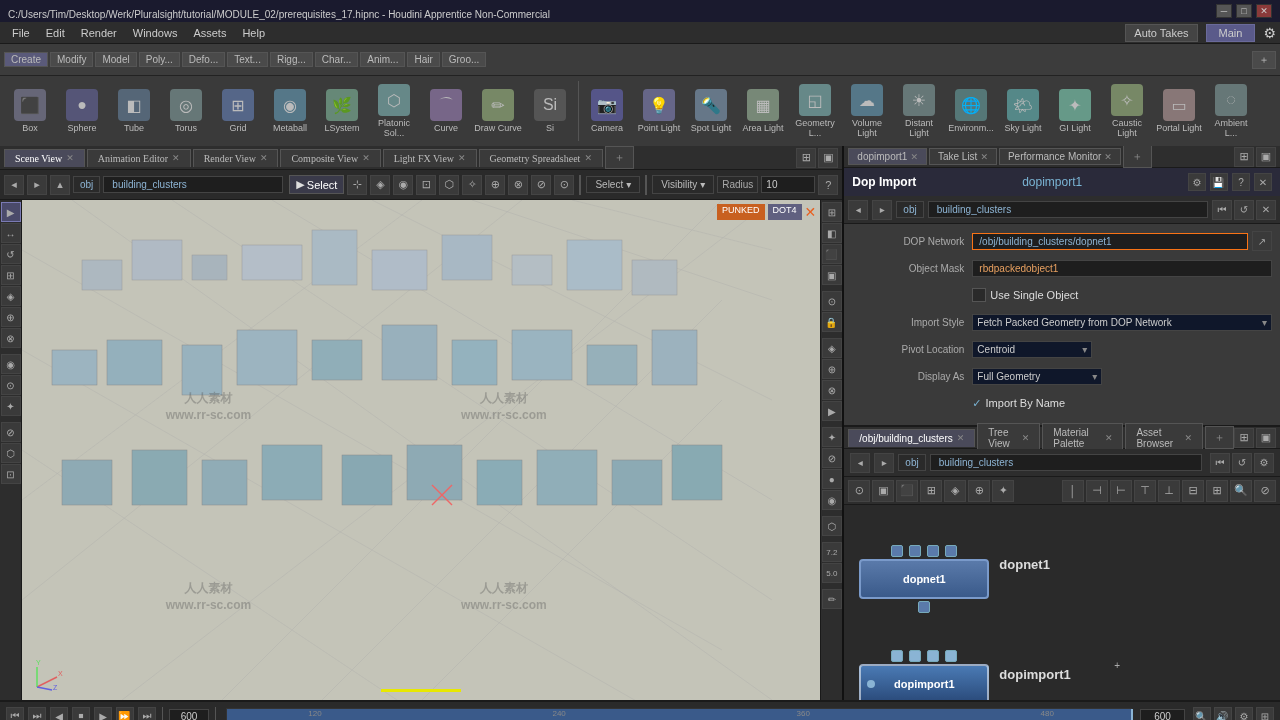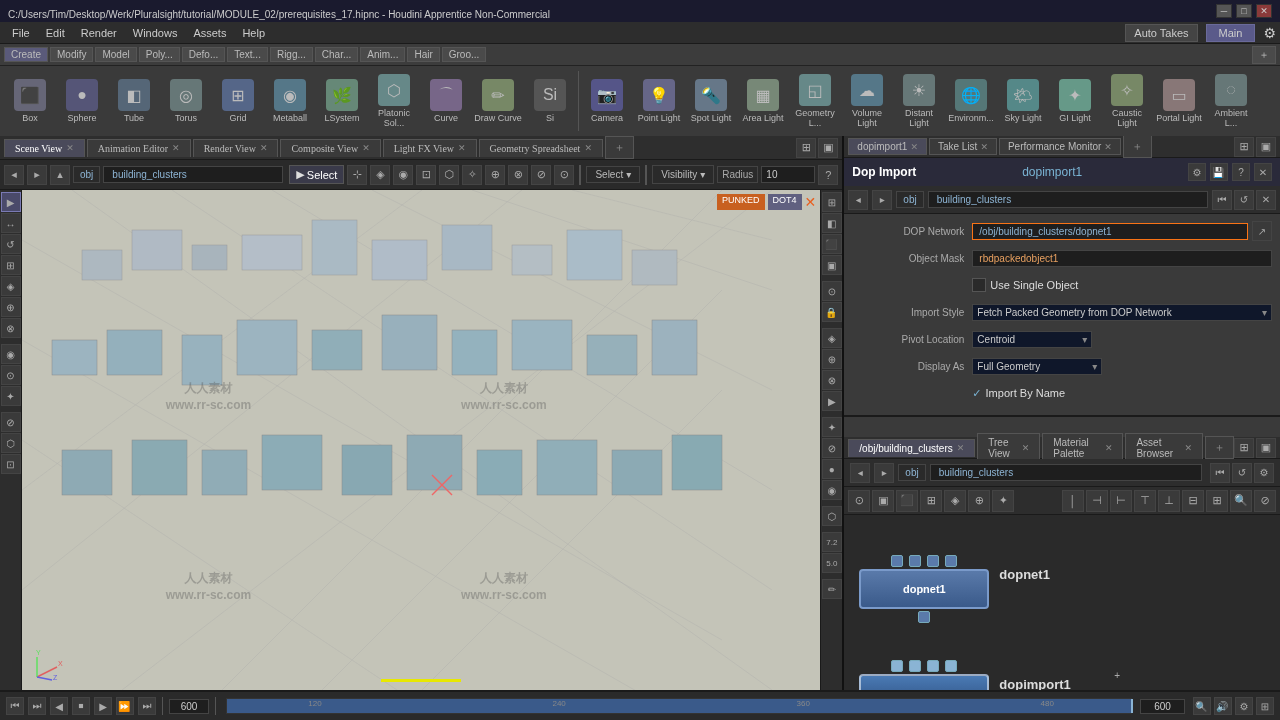--- a/index.html
+++ b/index.html
@@ -25,21 +25,21 @@
     .tab.active { background: #4a4a5a; color: #fff; }
     .tab .close-x { color: #888; font-size: 9px; cursor: pointer; }
     .tab-plus { padding: 3px 8px; cursor: pointer; color: #888; background: #3a3a3a; border: 1px solid #555; }
     .vp-icon { width: 20px; height: 20px; background: #3a3a3a; border: 1px solid #444; cursor: pointer; display: flex; align-items: center; justify-content: center; font-size: 11px; color: #aaa; }
 
     
     #side-toolbar { width: 22px; background: #2d2d2d; display: flex; flex-direction: column; align-items: center; padding: 2px 0; gap: 1px; border-left: 1px solid #1a1a1a; }
     .side-tool { width: 20px; height: 20px; background: #3a3a3a; border: 1px solid #444; cursor: pointer; display: flex; align-items: center; justify-content: center; font-size: 10px; color: #aaa; }
 
     
-    #right-panel { width: 490px; display: flex; flex-direction: column; gap: 20px; }
+    #right-panel { width: 490px; display: flex; flex-direction: column; }
     #right-top { flex: 0 0 auto; border-bottom: 2px solid #1a1a1a; }
     #right-bottom { flex: 1; display: flex; flex-direction: column; }
 
     
     #props-tab-bar { background: #2e2e2e; height: 22px; display: flex; align-items: center; padding: 0 4px; border-bottom: 1px solid #1a1a1a; }
     .prop-tab { padding: 2px 8px; background: #3a3a3a; border: 1px solid #555; cursor: pointer; color: #bbb; font-size: 10px; margin-right: 2px; display: flex; align-items: center; gap: 3px; }
     .prop-tab.active { background: #4a4a5a; }
     .prop-tab .close-x { color: #888; font-size: 9px; }
 
     #props-header { background: #2a2a3a; height: 28px; display: flex; align-items: center; padding: 0 8px; justify-content: space-between; }
@@ -109,21 +109,21 @@
     .sh-dist { background: #677; }
     .sh-env { background: #577; }
     .sh-sky { background: #588; }
     .sh-gi { background: #698; }
     .sh-caus { background: #786; }
     .sh-port { background: #877; }
     .sh-amb { background: #677; }
 
     
     #shelf-container { display: flex; flex-direction: column; width: 100%; }
-    .shelf-row1 { background: #3c3c3c; height: 22px; display: flex; align-items: center; padding: 0 4px; gap: 2px; border-bottom: 1px solid #222; }
+    .shelf-row1 { background: #3c3c3c; height: 32px; display: flex; align-items: center; padding: 0 4px; gap: 2px; border-bottom: 1px solid #222; }
     .shelf-row1-btn { padding: 1px 6px; background: #4a4a4a; border: 1px solid #555; cursor: pointer; color: #bbb; font-size: 10px; }
     .shelf-row1-btn.active { background: #5a5a7a; }
     .shelf-row1-spacer { flex: 1; }
     .shelf-row3 { display: flex; align-items: center; padding: 2px 4px; height: 70px; overflow-x: auto; gap: 0; }
   </style>
 </head>
 <body>
 
 <div id="title-bar">
   <span style="font-size:10px;margin-top:7px;">C:/Users/Tim/Desktop/Werk/Pluralsight/tutorial/MODULE_02/prerequisites_17.hipnc - Houdini Apprentice Non-Commercial</span>

